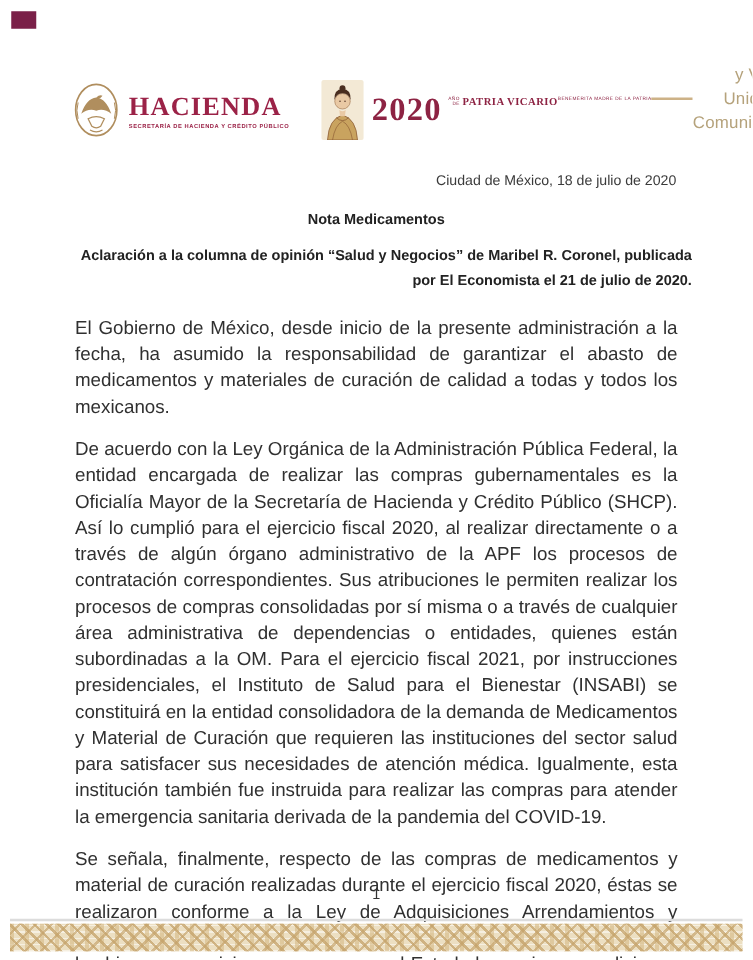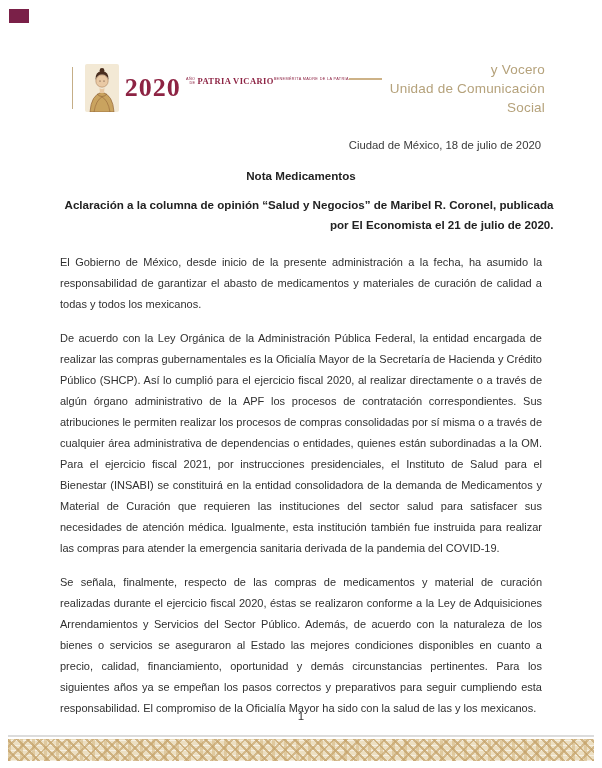--- a/index.html
+++ b/index.html
@@ -116,21 +116,21 @@
     width: 505px;
     text-align: right;
     font-size: 11.6px;
     font-weight: bold;
     line-height: 20px;
     color: #222222;
   }
   .body-text { margin: 17px 60px 0 60px; }
   .body-text p {
     text-align: justify;
-    font-size: 11px;
+    font-size: 15px;
     line-height: 21px;
     color: #303030;
     margin-bottom: 13px;
   }
   .body-text p:last-child { margin-bottom: 0; }
   
   .page-number {
     position: absolute;
     left: 0; right: 0;
     bottom: 46px;
@@ -160,20 +160,37 @@
 </style>
 </head>
 <body>
 
 <div class="page">
 
   <div class="corner-marker"></div>
 
   <div class="header">
 
+    <div class="brand-left">
+      <div class="eagle-wrap">
+        <svg width="38" height="44" viewBox="0 0 38 44" xmlns="http://www.w3.org/2000/svg">
+          <ellipse cx="19" cy="22" rx="16.5" ry="20.5" fill="none" stroke="#b08e5e" stroke-width="1.3"></ellipse>
+          <path d="M4.5 16 Q2.5 22 4.5 29" fill="none" stroke="#b08e5e" stroke-width="0.8"></path>
+          <path d="M33.5 16 Q35.5 22 33.5 29" fill="none" stroke="#b08e5e" stroke-width="0.8"></path>
+          <path d="M7 25 Q11 13 19 12 Q27 13 31 25 Q25.5 20.5 19 22.5 Q12.5 20.5 7 25 Z" fill="#b08e5e"></path>
+          <path d="M19 12 q2.5 -2.5 5 -1.5 q-1.5 2 -3 2.5 Z" fill="#b08e5e"></path>
+          <path d="M12.5 29 Q19 25.5 25.5 29 L22.5 35 Q19 37.5 15.5 35 Z" fill="none" stroke="#b08e5e" stroke-width="1"></path>
+          <path d="M14 38 Q19 41 24 38" fill="none" stroke="#b08e5e" stroke-width="0.9"></path>
+        </svg>
+      </div>
+      <div class="brand-text-col">
+        <div class="hacienda-wordmark">HACIENDA</div>
+        <div class="hacienda-tagline">SECRETARÍA DE HACIENDA Y CRÉDITO PÚBLICO</div>
+      </div>
+    </div>
 
     <div class="logo-divider"></div>
 
     <div class="brand-2020">
       <div class="portrait-wrap">
         <svg width="34" height="48" viewBox="0 0 34 48" xmlns="http://www.w3.org/2000/svg">
           <rect width="34" height="48" rx="2" fill="#f3e9d5"></rect>
           <path d="M5 48 Q6 31 17 28 Q28 31 29 48 Z" fill="#c9a35f" stroke="#8a5a33" stroke-width="0.6"></path>
           <path d="M9 48 Q11 36 17 33 Q23 36 25 48" fill="none" stroke="#8a5a33" stroke-width="0.5"></path>
           <path d="M12 30 Q17 35 22 30" fill="none" stroke="#8a5a33" stroke-width="0.6"></path>

